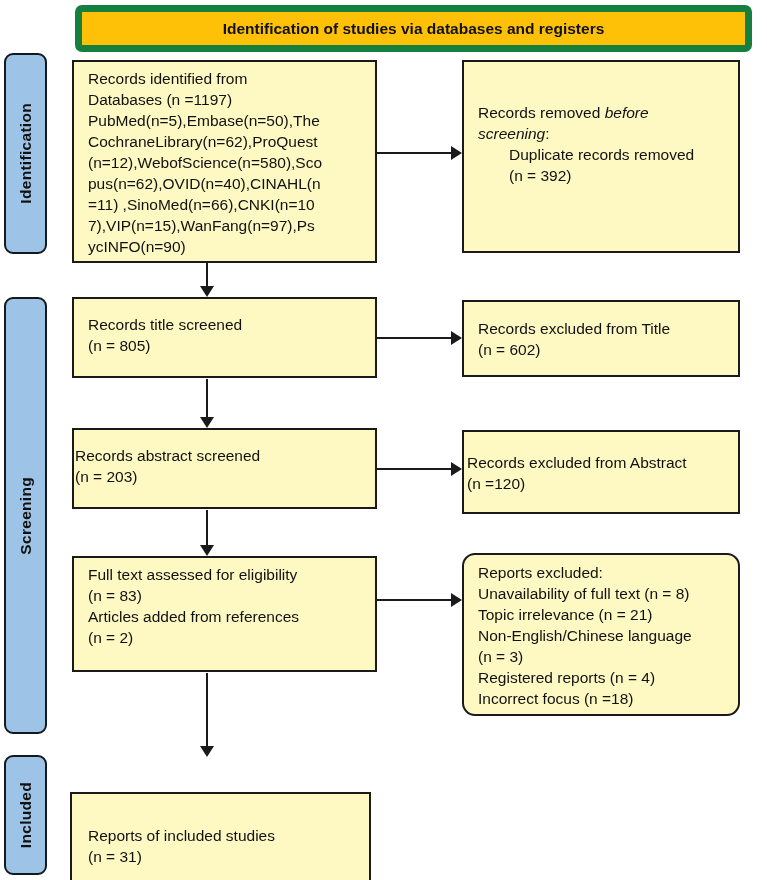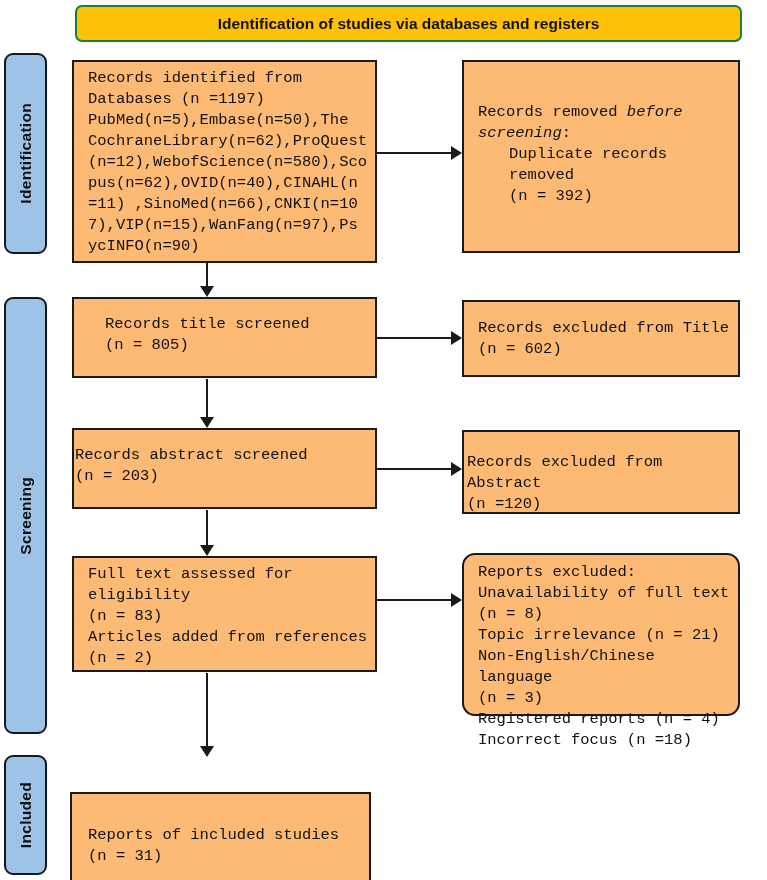--- a/index.html
+++ b/index.html
@@ -11,21 +11,21 @@
     background: #ffffff;
     overflow: hidden;
   }
 
   
   .header-box {
     position: absolute;
     left: 75px; top: 5px;
     width: 663px; height: 33px;
     background: #FFC107;
-    border: 2px solid #15803d;
+    border: 7px solid #15803d;
     border-radius: 7px;
     display: flex; align-items: center; justify-content: center;
     font-weight: bold;
     font-size: 15.5px;
   }
 
   
   .stage {
     position: absolute;
     left: 4px;
@@ -44,33 +44,32 @@
     transform: rotate(180deg);
     font-weight: bold;
     font-size: 15.5px;
     letter-spacing: 0.3px;
     white-space: nowrap;
   }
 
   
   .box {
     position: absolute;
-    background: #fdba74;
+    background: #fef9c3;
     border: 2px solid #1a1a1a;
     box-sizing: border-box;
     font-size: 15.5px;
     line-height: 21px;
-    font-family: Liberation Mono, monospace;
   }
   .box-text { white-space: pre-line; }
   .italic { font-style: italic; }
   .indent { white-space: pre-line; margin-left: 31px; }
 
   .b1 { left: 72px; top: 60px;  width: 305px; height: 203px; padding: 6px 6px 0 14px; }
-  .b2 { left: 72px; top: 297px; width: 305px; height: 81px;  padding: 15px 6px 0 31px; }
+  .b2 { left: 72px; top: 297px; width: 305px; height: 81px;  padding: 15px 6px 0 14px; }
   .b3 { left: 72px; top: 428px; width: 305px; height: 81px;  padding: 15px 6px 0 1px; }
   .b4 { left: 72px; top: 556px; width: 305px; height: 116px; padding: 6px 6px 0 14px; }
   .b5 { left: 70px; top: 792px; width: 301px; height: 96px; padding: 31px 6px 0 16px; }
 
   .r1 { left: 462px; top: 60px;  width: 278px; height: 193px; padding: 40px 4px 0 14px; }
   .r2 { left: 462px; top: 300px; width: 278px; height: 77px;  padding: 16px 4px 0 14px; }
   .r3 { left: 462px; top: 430px; width: 278px; height: 84px;  padding: 20px 4px 0 3px; }
   .r4 { left: 462px; top: 553px; width: 278px; height: 163px; padding: 7px 4px 0 14px; border-radius: 13px; }
 
   

